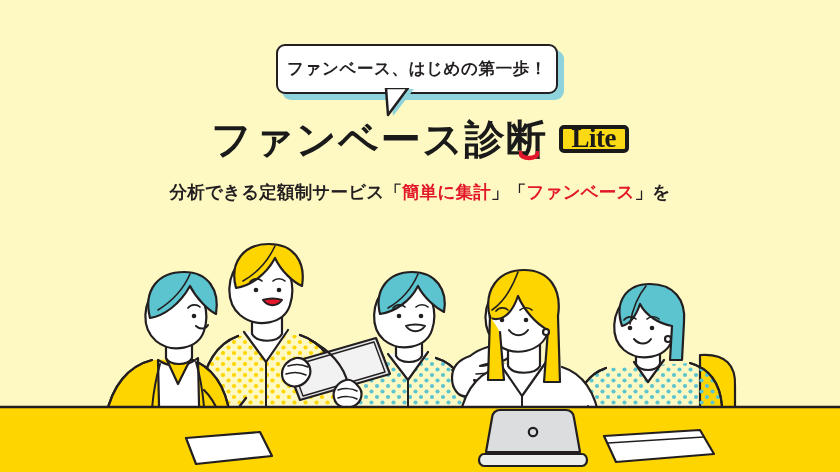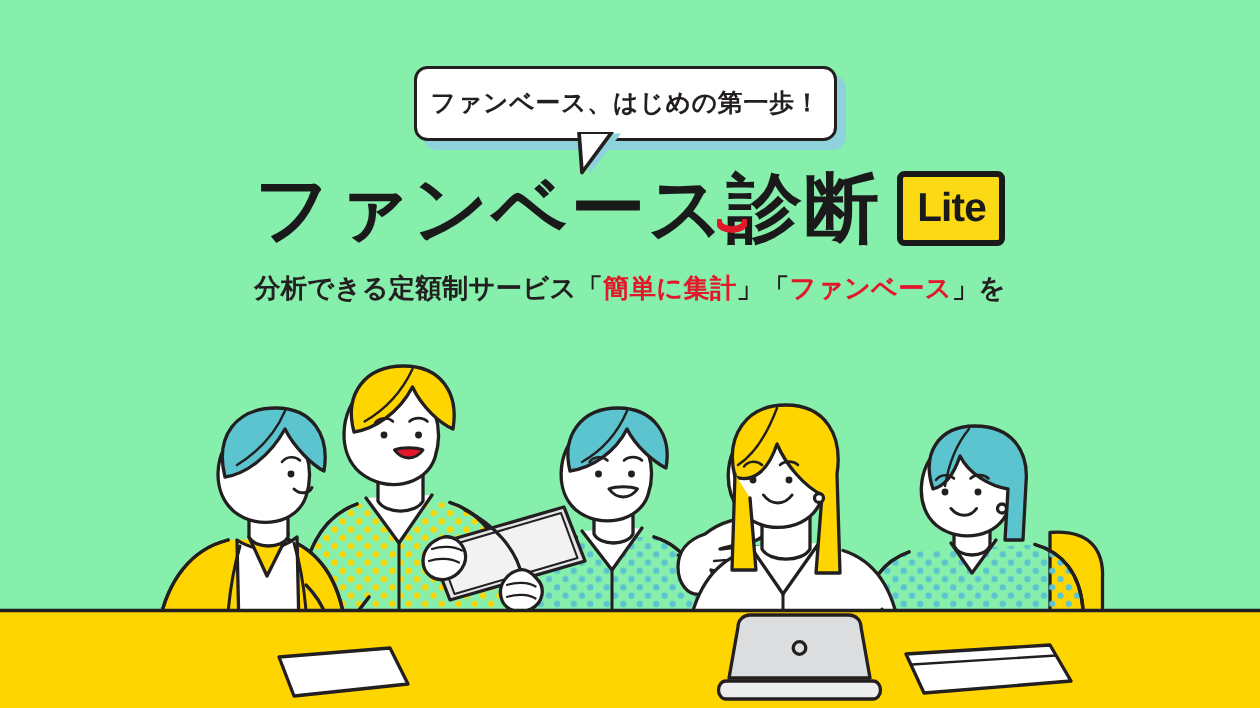--- a/index.html
+++ b/index.html
@@ -12,21 +12,21 @@
     height: 472px;
     overflow: hidden;
     background: #f4f4f4;
     font-family: "Liberation Sans", "DejaVu Sans", sans-serif;
     -webkit-font-smoothing: antialiased;
   }
   #banner {
     position: relative;
     width: 840px;
     height: 472px;
-    background: #86efac;
+    background: #fef9c3;
     overflow: hidden;
   }
 
   
   #bubble-wrap {
     position: absolute;
     left: 276px;
     top: 44px;
     width: 288px;
     height: 56px;
@@ -74,21 +74,21 @@
     left: 0;
     top: 108px;
     width: 840px;
     height: 62px;
     display: flex;
     align-items: center;
     justify-content: center;
     gap: 11px;
   }
   #title-main {
-    font-size: 50px;
+    font-size: 40px;
     font-weight: 900;
     color: #1a1a1a;
     letter-spacing: 1.5px;
     line-height: 1;
     white-space: nowrap;
     position: relative;
   }
   #title-accent-smile {
     position: absolute;
     left: 308px;
@@ -97,22 +97,23 @@
     height: 11px;
   }
   #lite-badge {
     display: inline-flex;
     align-items: center;
     justify-content: center;
     background: #fbd914;
     border: 4px solid #1a1a1a;
     border-radius: 5px;
     padding: 1px 9px 3px 9px;
-    height: 50px;
+    height: 28px;
     box-sizing: border-box;
+    font-family: Liberation Serif, serif;
   }
   #lite-badge-text {
     font-size: 27px;
     font-weight: 900;
     color: #1a1a1a;
     letter-spacing: -0.5px;
     line-height: 1;
   }
 
   

